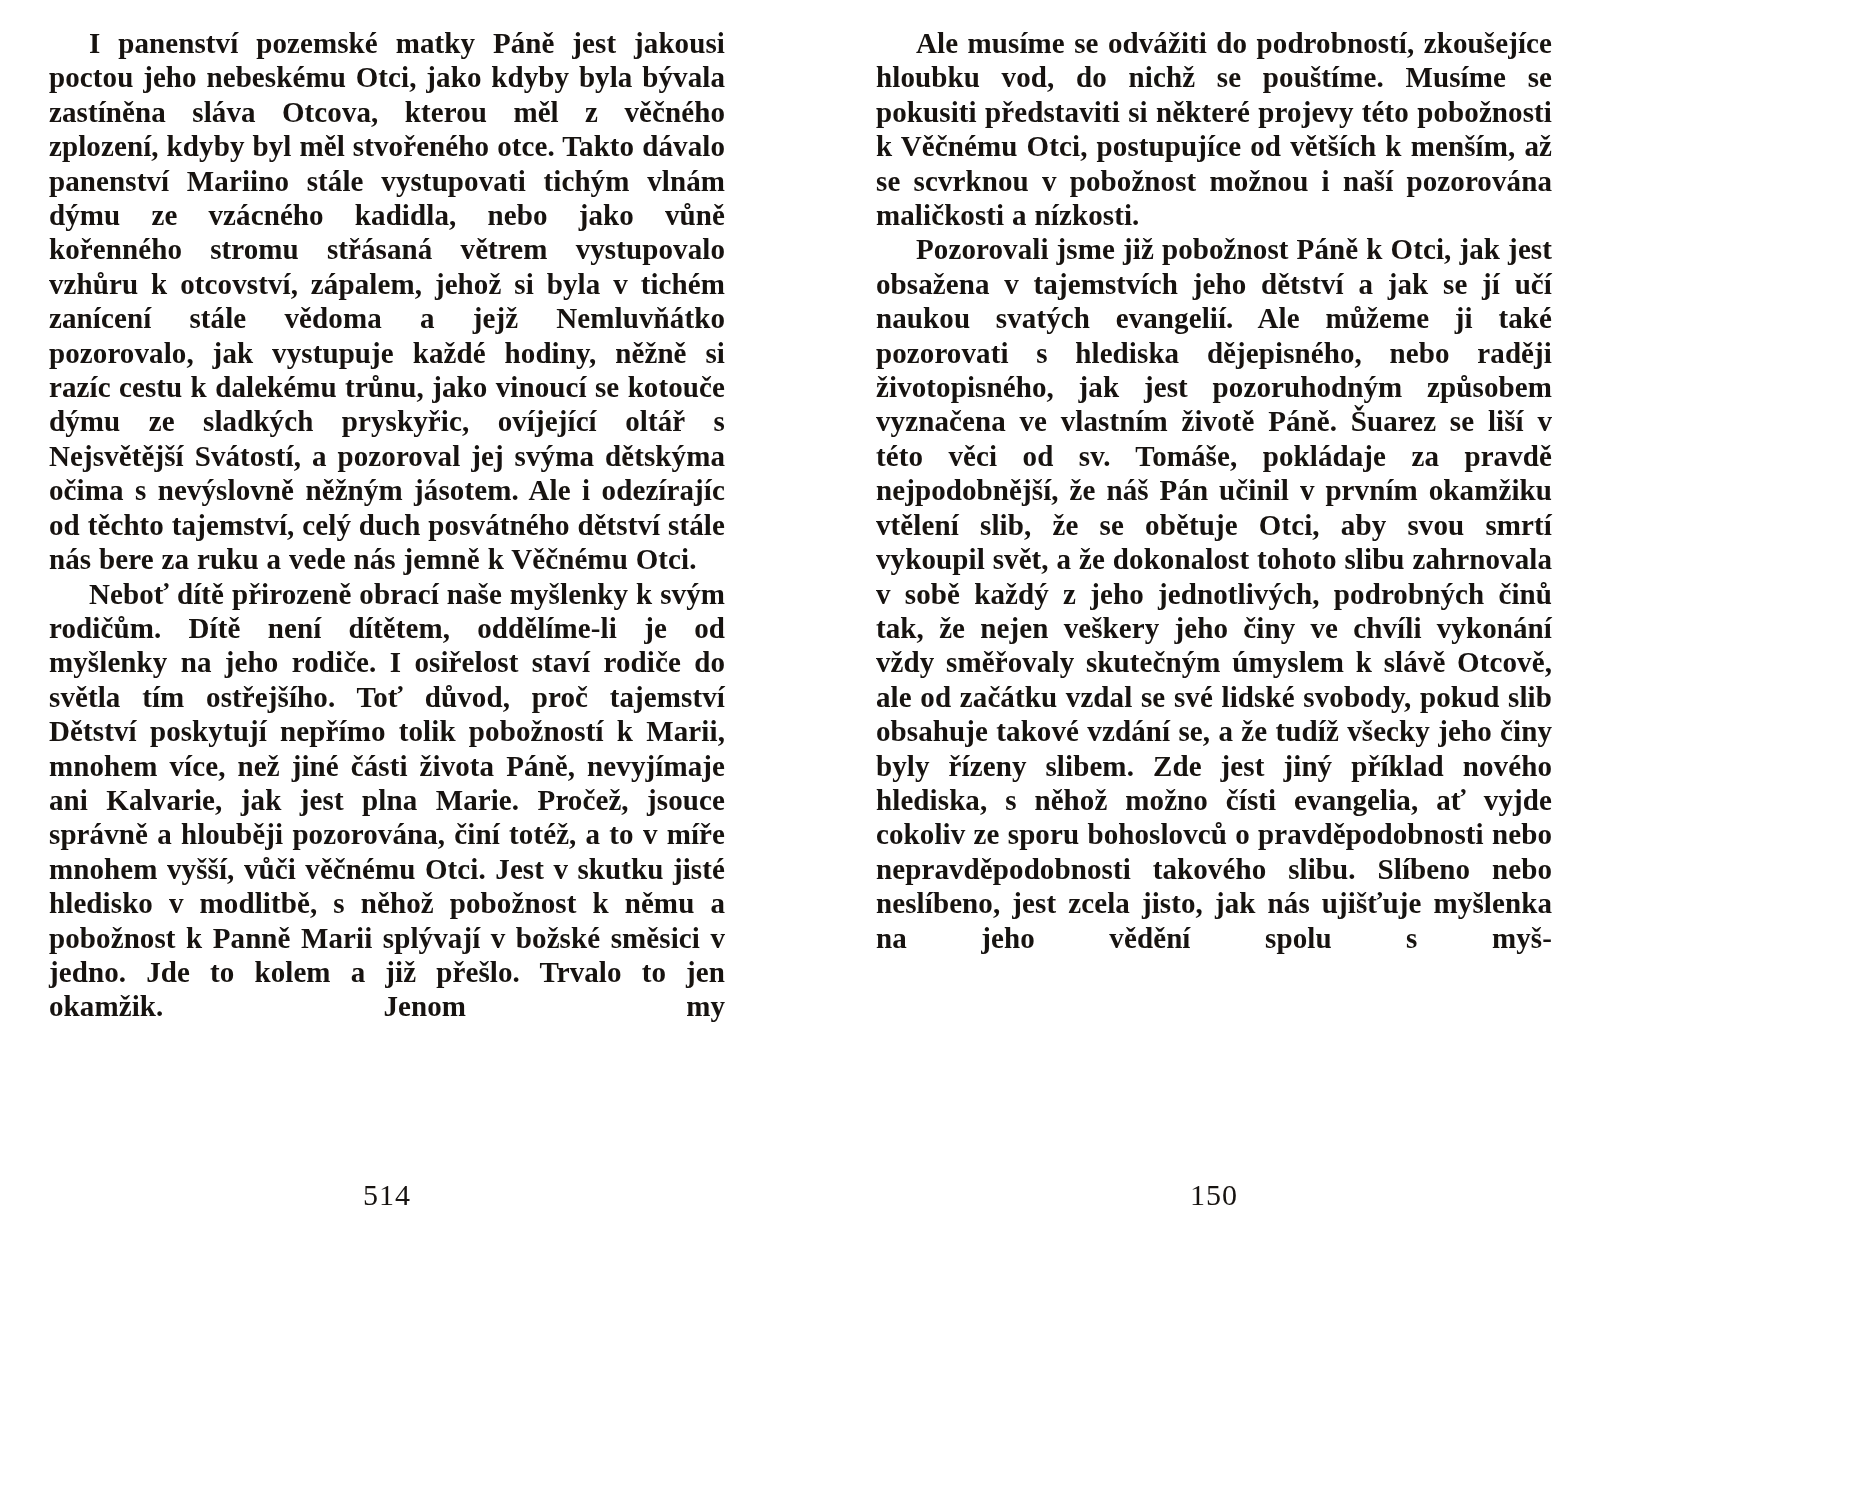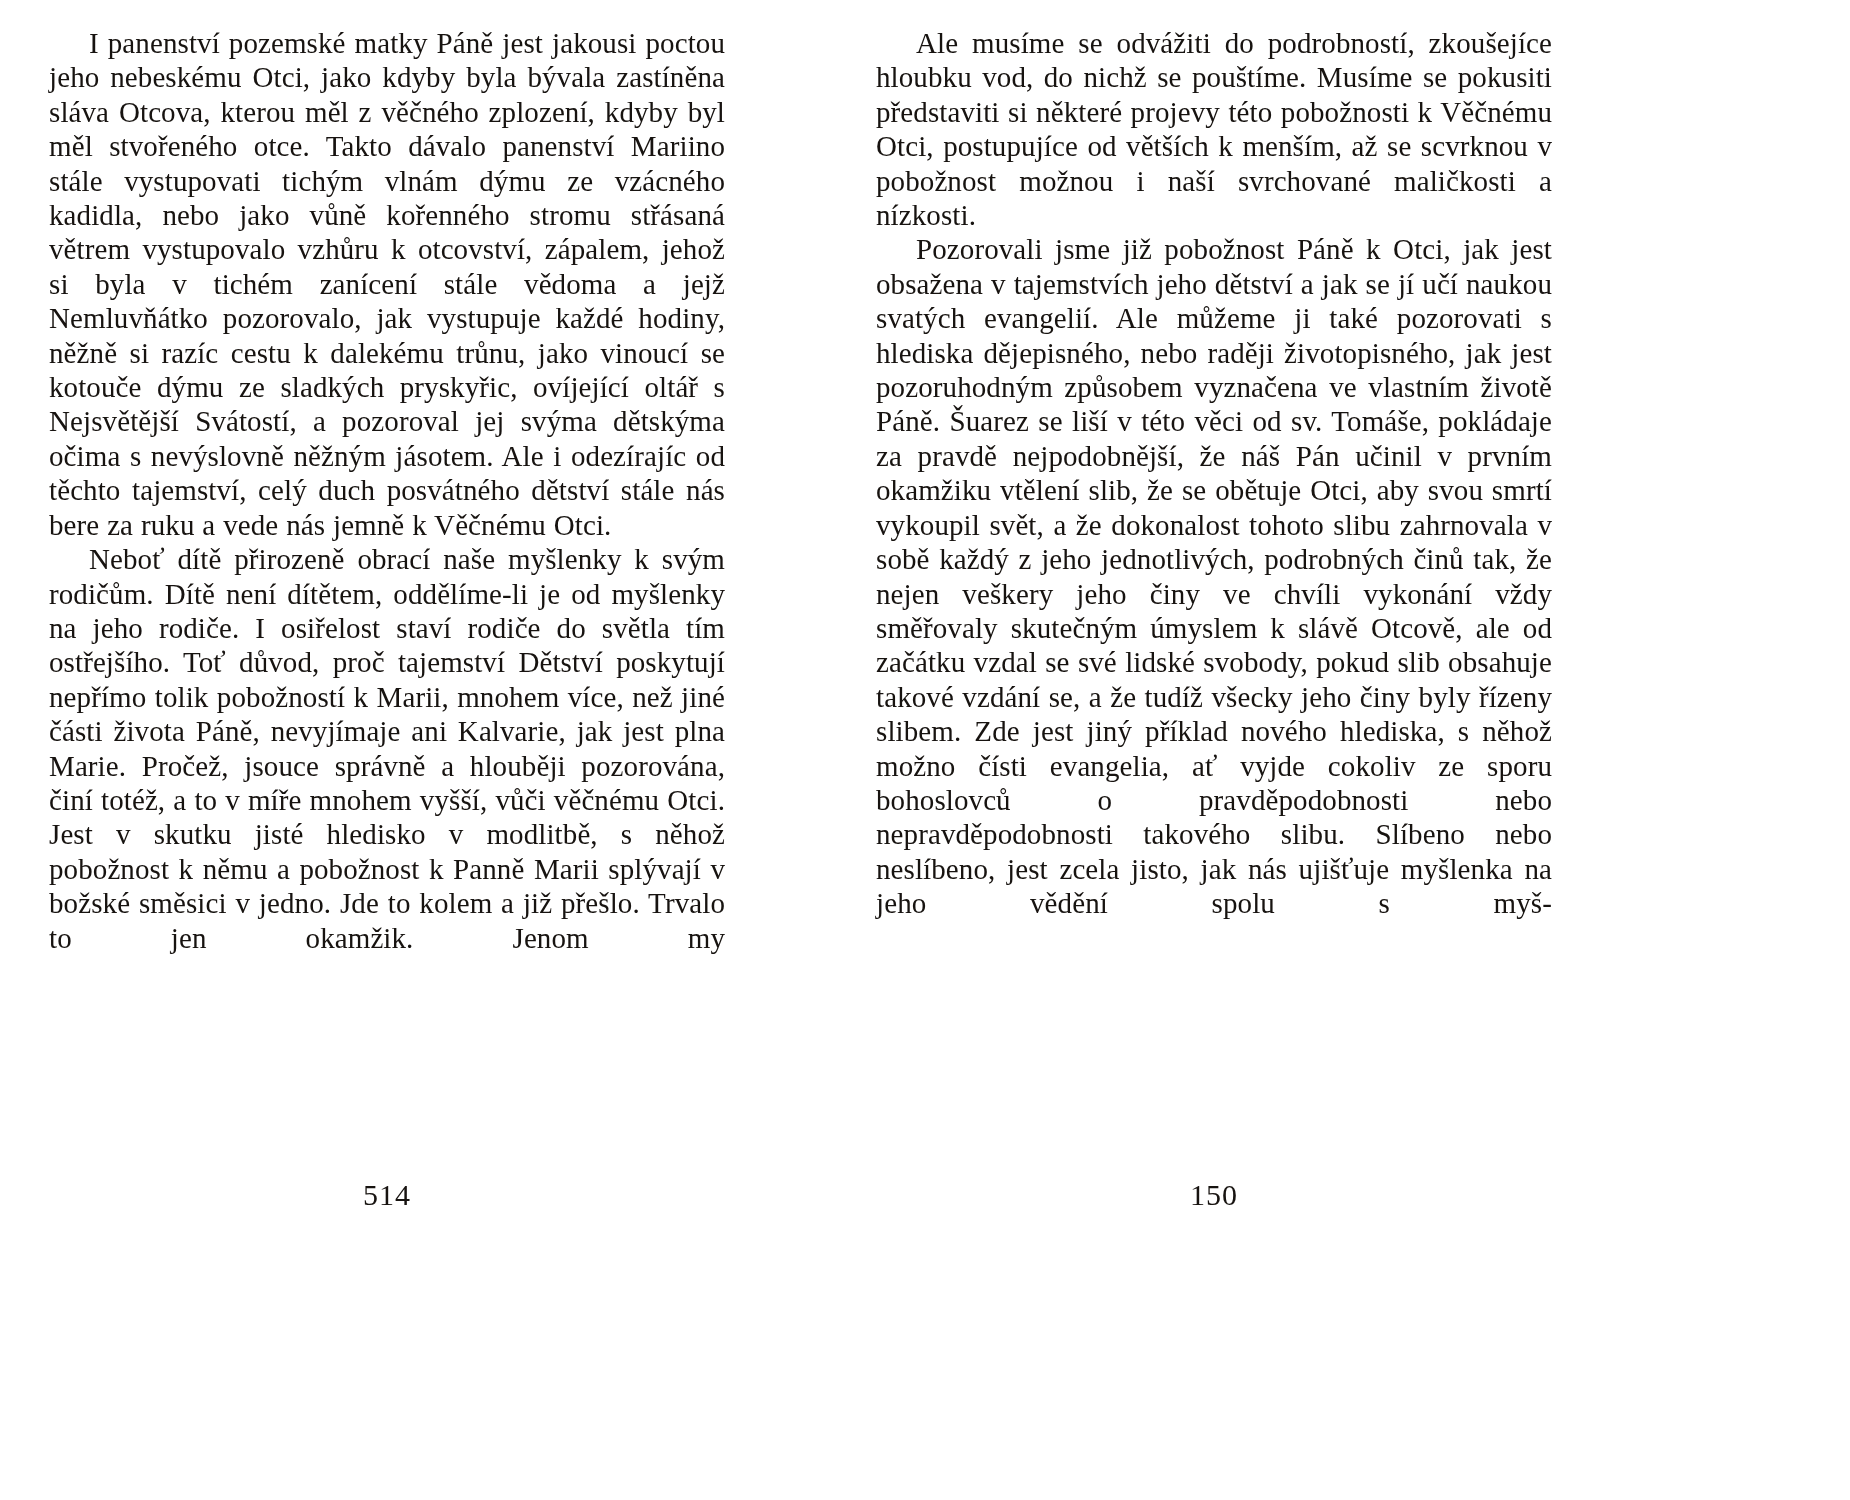--- a/index.html
+++ b/index.html
@@ -30,20 +30,21 @@
 
   .text-block p {
     margin: 0;
     padding: 0;
     font-size: 29px;
     line-height: 34.4px;
     text-align: justify;
     letter-spacing: 0.1px;
     word-spacing: 0.5px;
     hyphens: auto;
+    font-weight: bold;
     -webkit-hyphens: auto;
   }
   .text-block p.indent { text-indent: 40px; }
   .text-block p.flush  { text-align-last: justify; }
 
   .page-number {
     position: absolute;
     top: 1152px;
     left: 0;
     width: 100%;
@@ -60,19 +61,19 @@
   <section class="page left">
     <div class="text-block">
         <p class="indent">I panenství pozemské matky Páně jest jakousi poctou jeho nebeskému Otci, jako kdyby byla bývala zastíněna sláva Otcova, kterou měl z věčného zplození, kdyby byl měl stvořeného otce. Takto dávalo panenství Mariino stále vystupovati tichým vlnám dýmu ze vzácného kadidla, nebo jako vůně kořenného stromu střásaná větrem vystupovalo vzhůru k otcovství, zápalem, jehož si byla v tichém zanícení stále vědoma a jejž Nemluvňátko pozorovalo, jak vystupuje každé hodiny, něžně si razíc cestu k dalekému trůnu, jako vinoucí se kotouče dýmu ze sladkých pryskyřic, ovíjející oltář s Nejsvětější Svátostí, a pozoroval jej svýma dětskýma očima s nevýslovně něžným jásotem. Ale i odezírajíc od těchto tajemství, celý duch posvátného dětství stále nás bere za ruku a vede nás jemně k Věčnému Otci.</p>
         <p class="indent flush">Neboť dítě přirozeně obrací naše myšlenky k svým rodičům. Dítě není dítětem, oddělíme-li je od myšlenky na jeho rodiče. I osiřelost staví rodiče do světla tím ostřejšího. Toť důvod, proč tajemství Dětství poskytují nepřímo tolik pobožností k Marii, mnohem více, než jiné části života Páně, nevyjímaje ani Kalvarie, jak jest plna Marie. Pročež, jsouce správně a hlouběji pozorována, činí totéž, a to v míře mnohem vyšší, vůči věčnému Otci. Jest v skutku jisté hledisko v modlitbě, s něhož pobožnost k němu a pobožnost k Panně Marii splývají v božské směsici v jedno. Jde to kolem a již přešlo. Trvalo to jen okamžik. Jenom my</p>
       </div>
     <div class="page-number">514</div>
   </section>
 
   <section class="page right">
     <div class="text-block">
-        <p class="indent">Ale musíme se odvážiti do podrobností, zkoušejíce hloubku vod, do nichž se pouštíme. Musíme se pokusiti představiti si některé projevy této pobožnosti k Věčnému Otci, postupujíce od větších k menším, až se scvrknou v pobožnost možnou i naší svrchované maličkosti a nízkosti.</p>
+        <p class="indent">Ale musíme se odvážiti do podrobností, zkoušejíce hloubku vod, do nichž se pouštíme. Musíme se pokusiti představiti si některé projevy této pobožnosti k Věčnému Otci, postupujíce od větších k menším, až se scvrknou v pobožnost možnou i naší pozorována maličkosti a nízkosti.</p>
         <p class="indent flush">Pozorovali jsme již pobožnost Páně k Otci, jak jest obsažena v tajemstvích jeho dětství a jak se jí učí naukou svatých evangelií. Ale můžeme ji také pozorovati s hlediska dějepisného, nebo raději životopisného, jak jest pozoruhodným způsobem vyznačena ve vlastním životě Páně. Šuarez se liší v této věci od sv. Tomáše, pokládaje za pravdě nejpodobnější, že náš Pán učinil v prvním okamžiku vtělení slib, že se obětuje Otci, aby svou smrtí vykoupil svět, a že dokonalost tohoto slibu zahrnovala v sobě každý z jeho jednotlivých, podrobných činů tak, že nejen veškery jeho činy ve chvíli vykonání vždy směřovaly skutečným úmyslem k slávě Otcově, ale od začátku vzdal se své lidské svobody, pokud slib obsahuje takové vzdání se, a že tudíž všecky jeho činy byly řízeny slibem. Zde jest jiný příklad nového hlediska, s něhož možno čísti evangelia, ať vyjde cokoliv ze sporu bohoslovců o pravděpodobnosti nebo nepravděpodobnosti takového slibu. Slíbeno nebo neslíbeno, jest zcela jisto, jak nás ujišťuje myšlenka na jeho vědění spolu s myš-</p>
       </div>
     <div class="page-number">150</div>
   </section>
 
 </div>
 
 </body></html>

